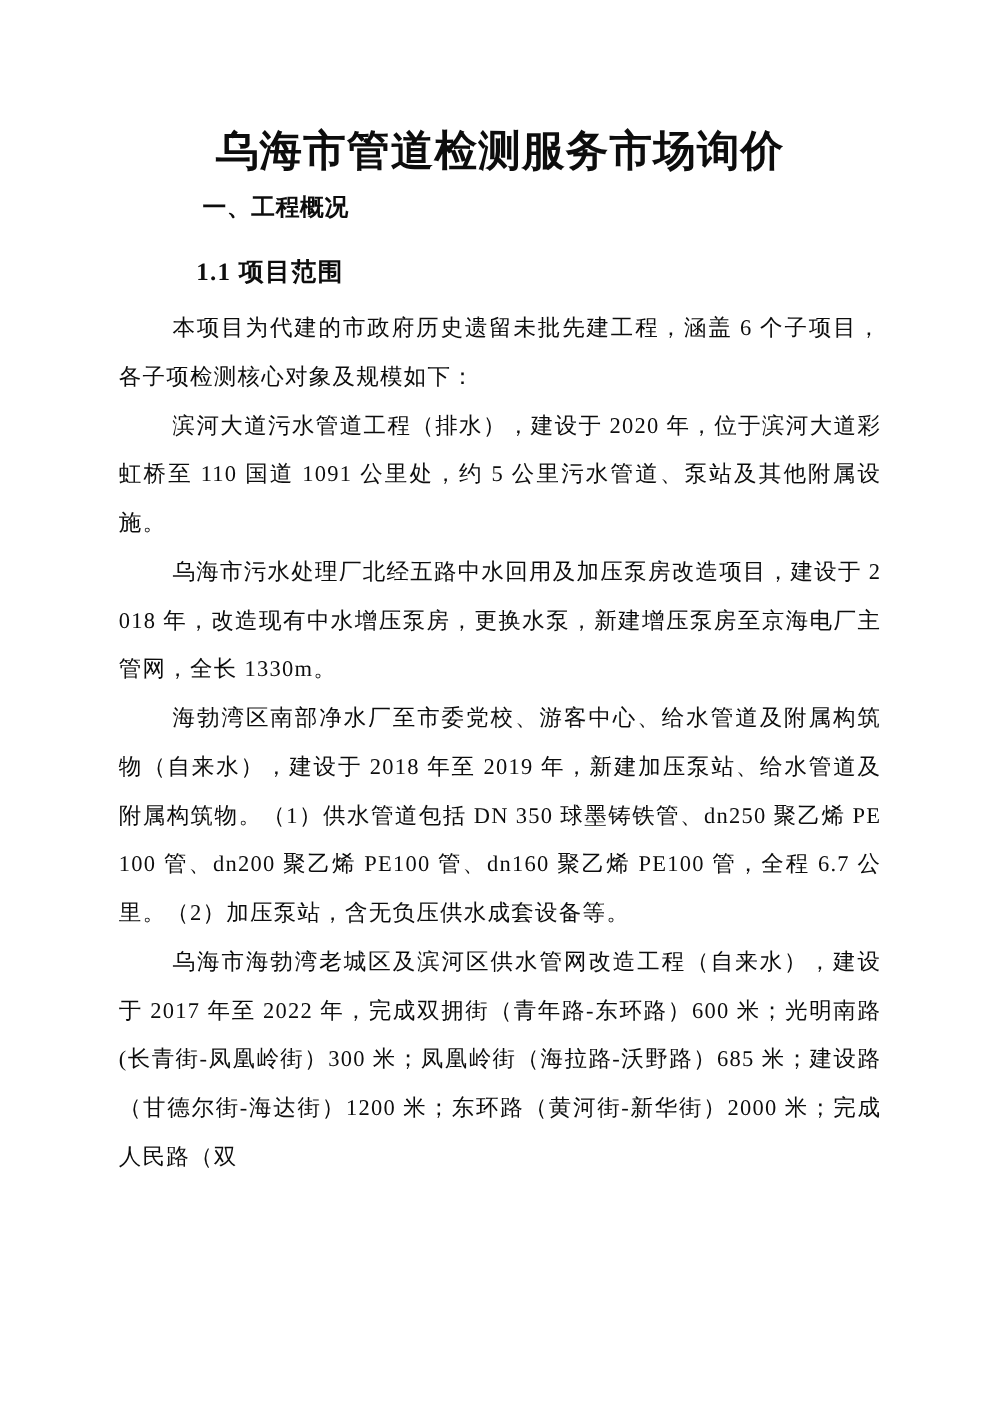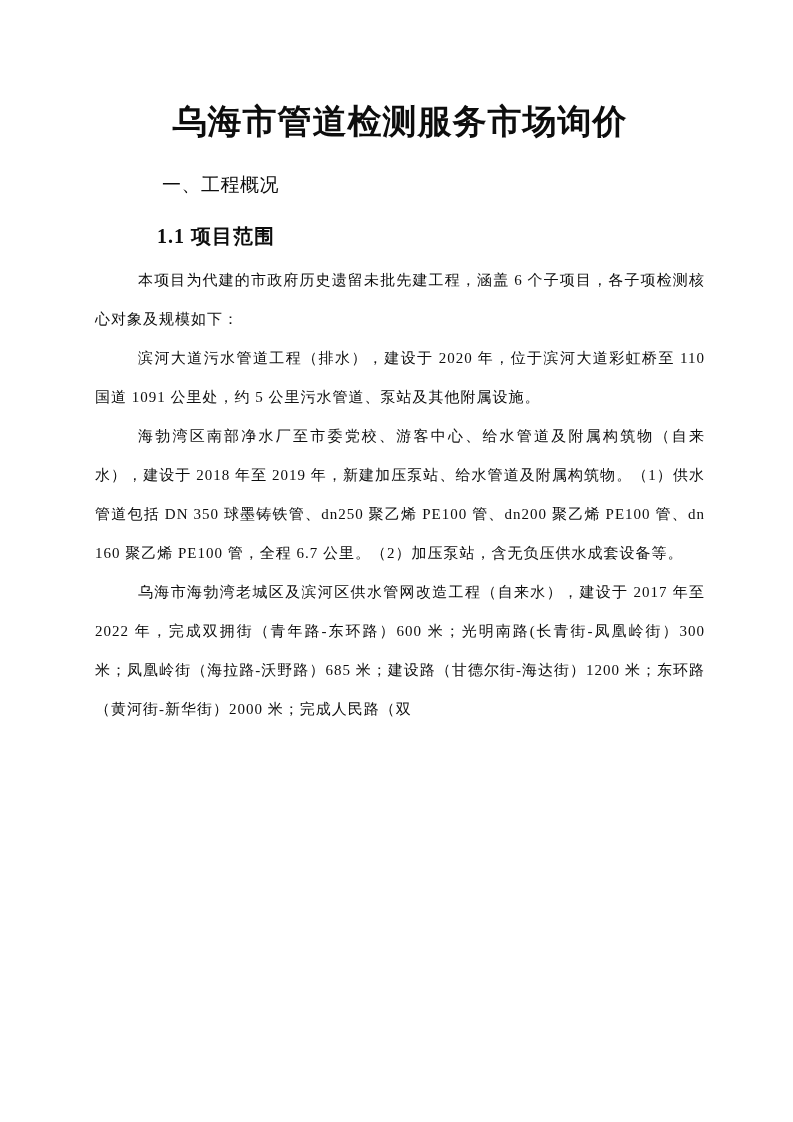--- a/index.html
+++ b/index.html
@@ -22,42 +22,42 @@
     margin: 0;
     font-family: "Liberation Serif", "DejaVu Serif", serif;
     font-size: 34px;
     font-weight: bold;
     line-height: 38px;
     text-align: center;
     letter-spacing: 1px;
     white-space: nowrap;
   }
   .sec-heading {
-    margin: 32px 0 0 67px;
+    margin: 14px 0 0 67px;
     font-family: "Liberation Sans", "DejaVu Sans", sans-serif;
     font-size: 19px;
-    font-weight: 400;
+    font-weight: 700;
     line-height: 24px;
     letter-spacing: 0.5px;
   }
   .subsec-heading {
     margin: 26px 0 0 62px;
     font-family: "Liberation Serif", "DejaVu Serif", serif;
     font-size: 20px;
     font-weight: bold;
     line-height: 26px;
     letter-spacing: 1px;
   }
   .body-block {
     margin-top: 12px;
   }
   .body-para {
     margin: 0;
     font-family: "Liberation Serif", "DejaVu Serif", serif;
-    font-size: 15px;
+    font-size: 18px;
     line-height: 39px;
     letter-spacing: 1px;
     text-align: justify;
     text-justify: inter-character;
     word-break: break-all;
     text-indent: 43px;
   }
   .body-para .lead {
     font-weight: normal;
   }
@@ -72,20 +72,21 @@
   <div class="sec-heading">一、工程概况</div>
 
   <div class="subsec-heading">1.1 项目范围</div>
 
   <div class="body-block">
 
     <p class="body-para"><span class="lead"></span><span>本项目为代建的市政府历史遗留未批先建工程，涵盖 6 个子项目，各子项检测核心对象及规模如下：</span></p>
 
     <p class="body-para"><span class="lead">滨河大道污水管道工程（排水）</span><span>，建设于 2020 年，位于滨河大道彩虹桥至 110 国道 1091 公里处，约 5 公里污水管道、泵站及其他附属设施。</span></p>
 
+    <p class="body-para"><span class="lead">乌海市污水处理厂北经五路中水回用及加压泵房改造项目</span><span>，建设于 2018 年，改造现有中水增压泵房，更换水泵，新建增压泵房至京海电厂主管网，全长 1330m。</span></p>
 
     <p class="body-para"><span class="lead">海勃湾区南部净水厂至市委党校、游客中心、给水管道及附属构筑物（自来水）</span><span>，建设于 2018 年至 2019 年，新建加压泵站、给水管道及附属构筑物。（1）供水管道包括 DN 350 球墨铸铁管、dn250 聚乙烯 PE100 管、dn200 聚乙烯 PE100 管、dn160 聚乙烯 PE100 管，全程 6.7 公里。（2）加压泵站，含无负压供水成套设备等。</span></p>
 
     <p class="body-para"><span class="lead">乌海市海勃湾老城区及滨河区供水管网改造工程（自来水）</span><span>，建设于 2017 年至 2022 年，完成双拥街（青年路-东环路）600 米；光明南路(长青街-凤凰岭街）300 米；凤凰岭街（海拉路-沃野路）685 米；建设路（甘德尔街-海达街）1200 米；东环路（黄河街-新华街）2000 米；完成人民路（双</span></p>
 
   </div>
 
 </div>
 
 </body></html>

